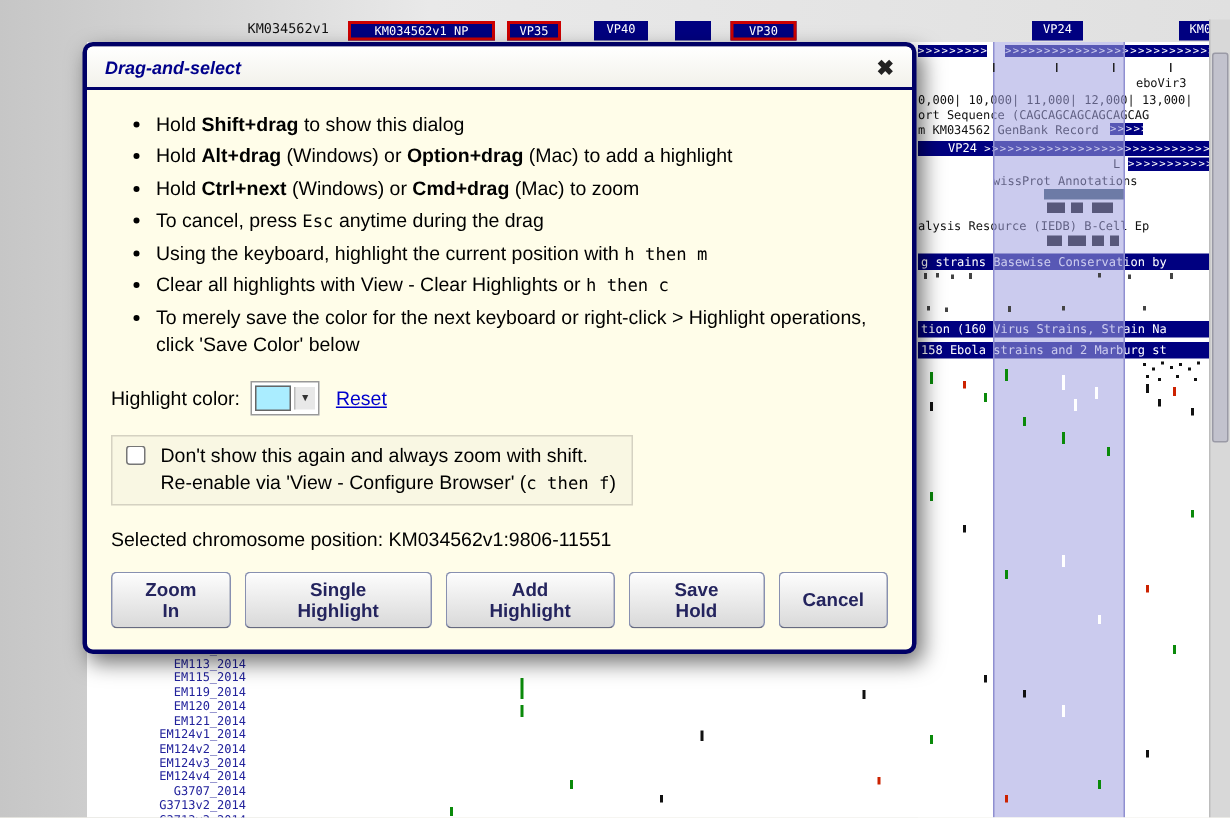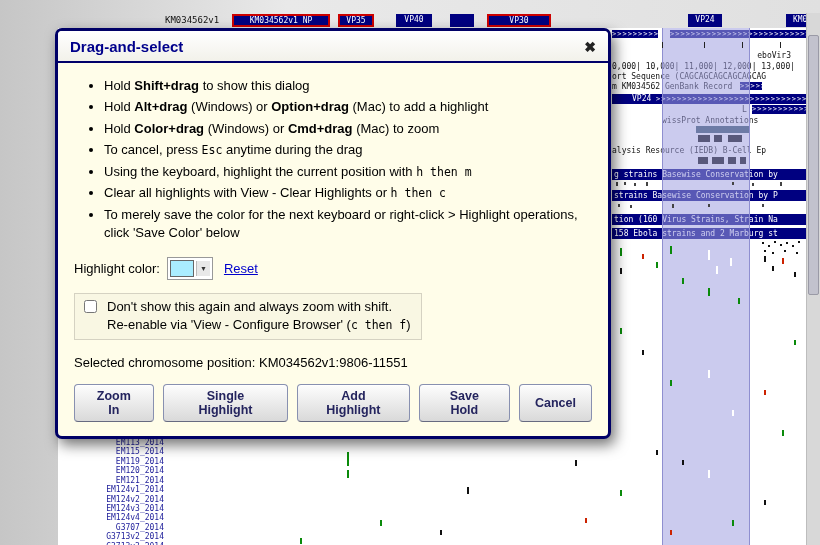--- a/index.html
+++ b/index.html
@@ -32,21 +32,21 @@
   .scrollbar{position:absolute;right:0;top:13px;width:13px;bottom:0;background:#d8d8d8;
     border-left:1px solid #bdbdbd;z-index:3;}
   .scroll-thumb{position:absolute;left:1px;right:1px;top:22px;height:258px;background:#c2c2cd;
     border:1px solid #9a9aa6;border-radius:2px;}
   
   .dialog{position:absolute;left:55px;top:28px;width:550px;z-index:10;background:#fffde9;
     border:3px solid #000066;border-radius:7px;box-shadow:4px 6px 14px rgba(0,0,0,0.55);}
   .titlebar{display:flex;justify-content:space-between;align-items:center;
     background:linear-gradient(#ffffff,#f2f1ea);border-bottom:2px solid #00006a;
     border-radius:4px 4px 0 0;padding:7px 12px 6px 12px;cursor:move;}
-  .dlg-title{font-size:15px;font-weight:bold;color:#00008b;}
+  .dlg-title{font-size:12px;font-weight:bold;color:#00008b;font-style:italic;}
   .dlg-close{font-size:14px;font-weight:bold;color:#222;cursor:pointer;line-height:14px;}
   .dlg-content{padding:8px 16px 14px 16px;font-size:13px;color:#000;}
   ul.instructions{margin:6px 0 0 0;padding-left:30px;}
   ul.instructions li{margin:3px 0;line-height:1.42;}
   code.key{font-family:"DejaVu Sans Mono",monospace;font-size:11.5px;}
   .hl-row{margin-top:14px;display:flex;align-items:center;gap:7px;}
   .hl-input{width:72px;height:18px;font:13px "Liberation Sans",sans-serif;padding:1px 4px;
     border:1px solid #8a8a8a;background:#fff;color:#000;}
   .color-picker{display:inline-flex;align-items:center;border:1px solid #999;background:#fff;
     padding:2px;cursor:pointer;}
@@ -94,21 +94,20 @@
     <div class="block" style="left:102px;top:107px;width:8px;height:7px;background:#000;"></div>
     <div class="block" style="left:116px;top:107px;width:14px;height:7px;background:#000;"></div>
 
     <div class="rp-text" style="left:0;top:118px;">alysis Resource (IEDB) B-Cell Ep</div>
     <div class="block" style="left:86px;top:129px;width:10px;height:7px;background:#000;"></div>
     <div class="block" style="left:100px;top:129px;width:12px;height:7px;background:#000;"></div>
     <div class="block" style="left:116px;top:129px;width:8px;height:7px;background:#000;"></div>
     <div class="block" style="left:128px;top:129px;width:6px;height:7px;background:#000;"></div>
 
     <div class="navy-bar" style="top:141px;">g strains Basewise Conservation by</div>
-    <div class="navy-bar" style="top:162px;">strains Basewise Conservation by P</div>
     <div class="navy-bar" style="top:186px;">tion (160 Virus Strains, Strain Na</div>
     <div class="navy-bar" style="top:200px;">158 Ebola strains and 2 Marburg st</div>
 
     <div class="hl-band"></div>
   <div class="tick" style="left: 50px; top: 14px; width: 1px; height: 6px; background: rgb(34, 34, 34);"></div>
       <div class="tick" style="left: 92px; top: 14px; width: 1px; height: 6px; background: rgb(34, 34, 34);"></div>
       <div class="tick" style="left: 130px; top: 14px; width: 1px; height: 6px; background: rgb(34, 34, 34);"></div>
       <div class="tick" style="left: 168px; top: 14px; width: 1px; height: 6px; background: rgb(34, 34, 34);"></div>
       <div class="tick" style="left: 4px; top: 154px; width: 2px; height: 4px; background: rgb(68, 68, 68);"></div>
       <div class="tick" style="left: 12px; top: 154px; width: 2px; height: 3px; background: rgb(68, 68, 68);"></div>
@@ -192,39 +191,39 @@
     <div class="tick" style="left: 322px; top: 492px; width: 2px; height: 6px; background: rgb(10, 138, 10);"></div>
     <div class="tick" style="left: 382px; top: 502px; width: 2px; height: 5px; background: rgb(17, 17, 17);"></div>
   </div>
 
 <div class="top-strip">
   <span class="chrom-name">KM034562v1</span>
   <span class="gene-box red" style="left:72px;width:98px;">KM034562v1 NP</span>
   <span class="gene-box red" style="left:178px;width:36px;">VP35</span>
   <span class="gene-box" style="left:236px;width:36px;">VP40</span>
   <span class="gene-box" style="left:290px;width:24px;padding-left:24px;">GP</span>
-  <span class="gene-box red" style="left:327px;width:64px;">VP30</span>
+  <span class="gene-box red" style="left:327px;width:44px;">VP30</span>
   <span class="gene-box" style="left:528px;width:34px;">VP24</span>
   <span class="gene-box" style="left:626px;width:38px;">KM034</span>
 </div>
 
 <div class="scrollbar">
   <div class="scroll-thumb"></div>
 </div>
 
 <div class="dialog">
   <div class="titlebar">
     <span class="dlg-title">Drag-and-select</span>
     <span class="dlg-close">✖</span>
   </div>
   <div class="dlg-content">
     <ul class="instructions">
         <li><span>Hold </span><b>Shift+drag</b><span> to show this dialog</span></li>
         <li><span>Hold </span><b>Alt+drag</b><span> (Windows) or </span><b>Option+drag</b><span> (Mac) to add a highlight</span></li>
-        <li><span>Hold </span><b>Color+drag</b><span> (Windows) or </span><b>Cmd+drag</b><span> (Mac) to zoom</span></li>
+        <li><span>Hold </span><b>Ctrl+next</b><span> (Windows) or </span><b>Cmd+drag</b><span> (Mac) to zoom</span></li>
         <li><span>To cancel, press </span><code class="key">Esc</code><span> anytime during the drag</span></li>
         <li><span>Using the keyboard, highlight the current position with </span><code class="key">h then m</code></li>
         <li><span>Clear all highlights with View - Clear Highlights or </span><code class="key">h then c</code></li>
         <li><span>To merely save the color for the next keyboard or right-click &gt; Highlight operations, click 'Save Color' below</span></li>
       </ul>
 
     <div class="hl-row">
       <span>Highlight color:</span>
       <span class="color-picker">
         <span class="swatch" style="background-color: rgb(170, 237, 255);"></span>

